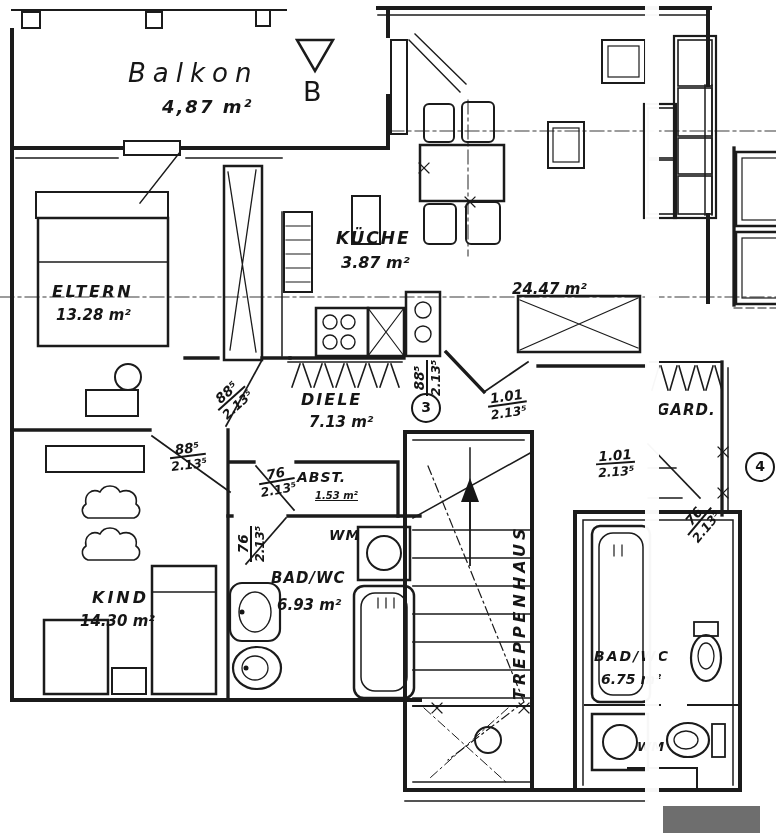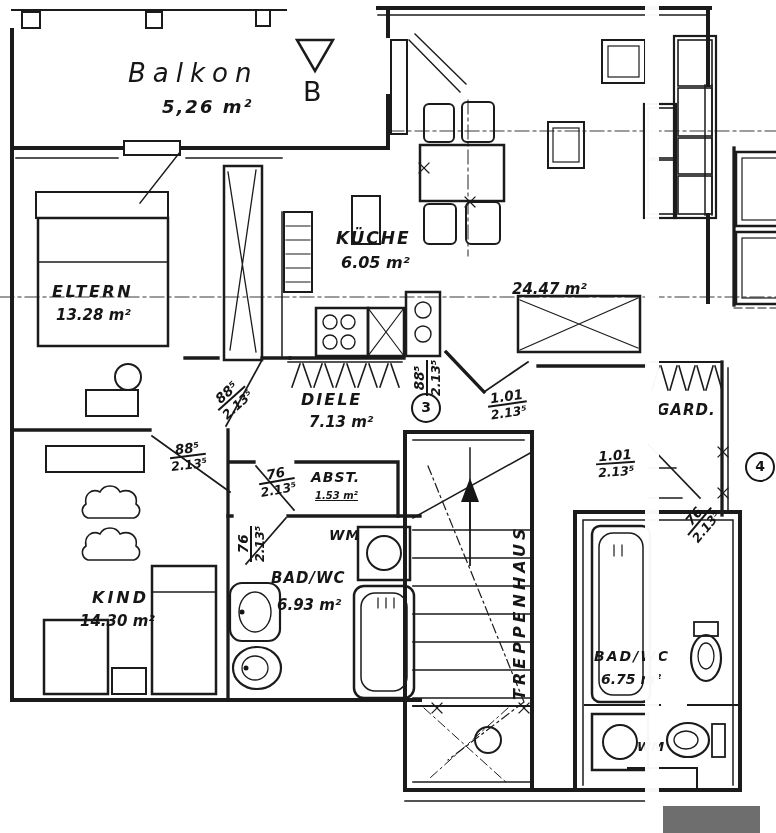--- a/index.html
+++ b/index.html
@@ -224,39 +224,39 @@
       <path d="M519,703 L529,713 M529,703 L519,713"></path>
       <path d="M718,447 L728,457 M728,447 L718,457"></path>
       <path d="M718,488 L728,498 M728,488 L718,498"></path>
       <path d="M419,163 L429,173 M429,163 L419,173"></path>
       <path d="M465,197 L475,207 M475,197 L465,207"></path>
     </g>
   </g>
 </svg>
 
 <div class="lbl" style="left:128px;top:58px;font-size:26px;letter-spacing:7px;font-weight:500;">Balkon</div>
-<div class="lbl" style="left:162px;top:96px;font-size:18px;letter-spacing:2px;">5,26 m²</div>
+<div class="lbl" style="left:162px;top:96px;font-size:18px;letter-spacing:2px;">4,87 m²</div>
 
 <div class="lbl" style="left:303px;top:76px;font-size:27px;font-style:normal;font-weight:500;">B</div>
 
 <div class="lbl" style="left:52px;top:282px;font-size:16px;letter-spacing:2.5px;">ELTERN</div>
 <div class="lbl" style="left:56px;top:306px;font-size:15px;text-align:right;">13.28 m²</div>
 
 <div class="lbl" style="left:336px;top:228px;font-size:17px;letter-spacing:2px;text-align:right;">KÜCHE</div>
-<div class="lbl" style="left:341px;top:253px;font-size:16px;">6.05 m²</div>
+<div class="lbl" style="left:341px;top:253px;font-size:16px;">3.87 m²</div>
 
 <div class="lbl" style="left:512px;top:280px;font-size:15px;">24.47 m²</div>
 
 <div class="lbl" style="left:301px;top:390px;font-size:16px;letter-spacing:2px;">DIELE</div>
 <div class="lbl" style="left:309px;top:413px;font-size:15px;">7.13 m²</div>
 
 <div class="marker" style="left:411px;top:393px;">3</div>
 <div class="marker" style="left:745px;top:452px;">4</div>
 
-<div class="lbl" style="left:311px;top:469px;font-size:14px;letter-spacing:1px;">ABST.</div>
+<div class="lbl" style="left:297px;top:469px;font-size:14px;letter-spacing:1px;">ABST.</div>
 <div class="lbl" style="left:315px;top:490px;font-size:10px;text-decoration:underline;">1.53 m²</div>
 
 <div class="lbl" style="left:329px;top:527px;font-size:14px;letter-spacing:1px;">WM</div>
 
 <div class="lbl" style="left:271px;top:569px;font-size:15px;letter-spacing:1px;">BAD/WC</div>
 <div class="lbl" style="left:277px;top:596px;font-size:15px;">6.93 m²</div>
 
 <div class="lbl" style="left:92px;top:588px;font-size:16px;letter-spacing:3px;">KIND</div>
 <div class="lbl" style="left:80px;top:612px;font-size:15px;">14.30 m²</div>
 

